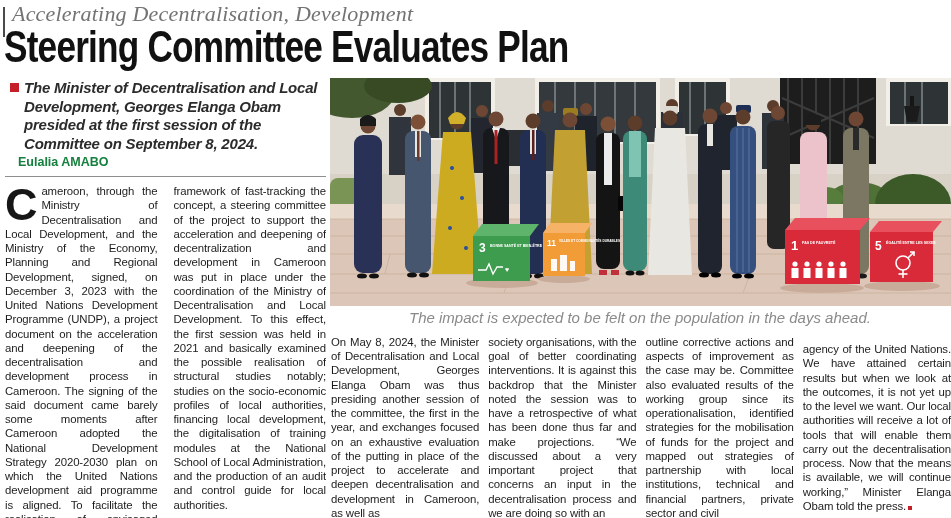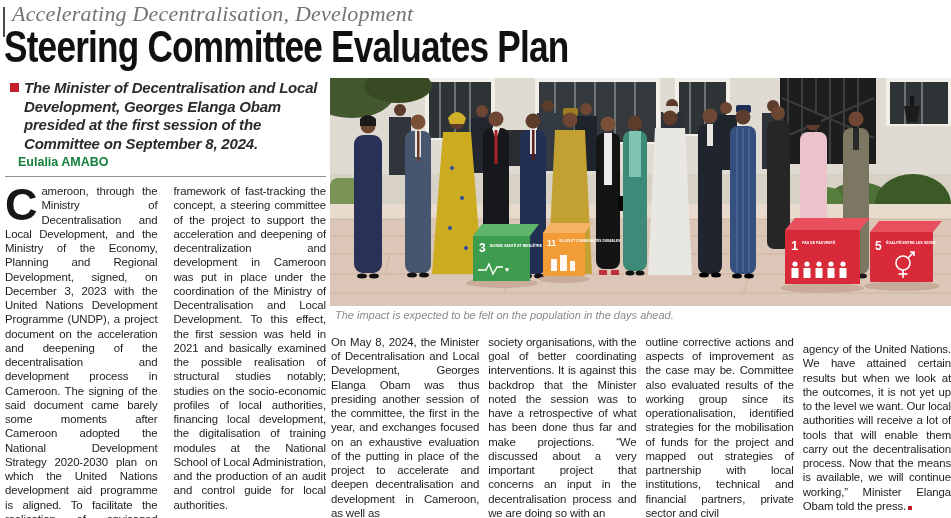--- a/index.html
+++ b/index.html
@@ -22,21 +22,21 @@
 
   .cols-left { position:absolute; left:5px; top:184px; width:321px; height:334px; display:flex; gap:16px; }
   .cols-bottom { position:absolute; left:331px; top:337px; width:620px; height:181px; display:flex; gap:9px;align-items:center; }
   .col { flex:1 1 0; font-size:11.4px; line-height:14.25px; text-align:justify; letter-spacing:-0.12px; color:#1c1c1c; overflow:hidden; }
   .dropcap { float:left; font-size:45px; line-height:37px; font-weight:700; padding:2px 4px 0 0; color:#161616; }
   .endmark { display:inline-block; width:4px; height:4px; background:#c5202a; margin-left:2px; }
 
   
   figure.photo { position:absolute; left:330px; top:78px; width:621px; height:228px; }
   figure.photo svg { display:block; width:621px; height:228px; }
-  .caption { position:absolute; left:335px; top:309px; width:610px; font-size:11px; font-style:italic; color:#8a8a8a; letter-spacing:0; }
+  .caption { position:absolute; left:335px; top:309px; width:610px; font-size:15px; font-style:italic; color:#8a8a8a; letter-spacing:0;text-align:center; }
 </style>
 </head>
 <body>
 
 <div class="page">
 
   <div class="scan-edge"></div>
 
   <div class="kicker">Accelerating Decentralisation, Development</div>
   <div class="headline-wrap">

